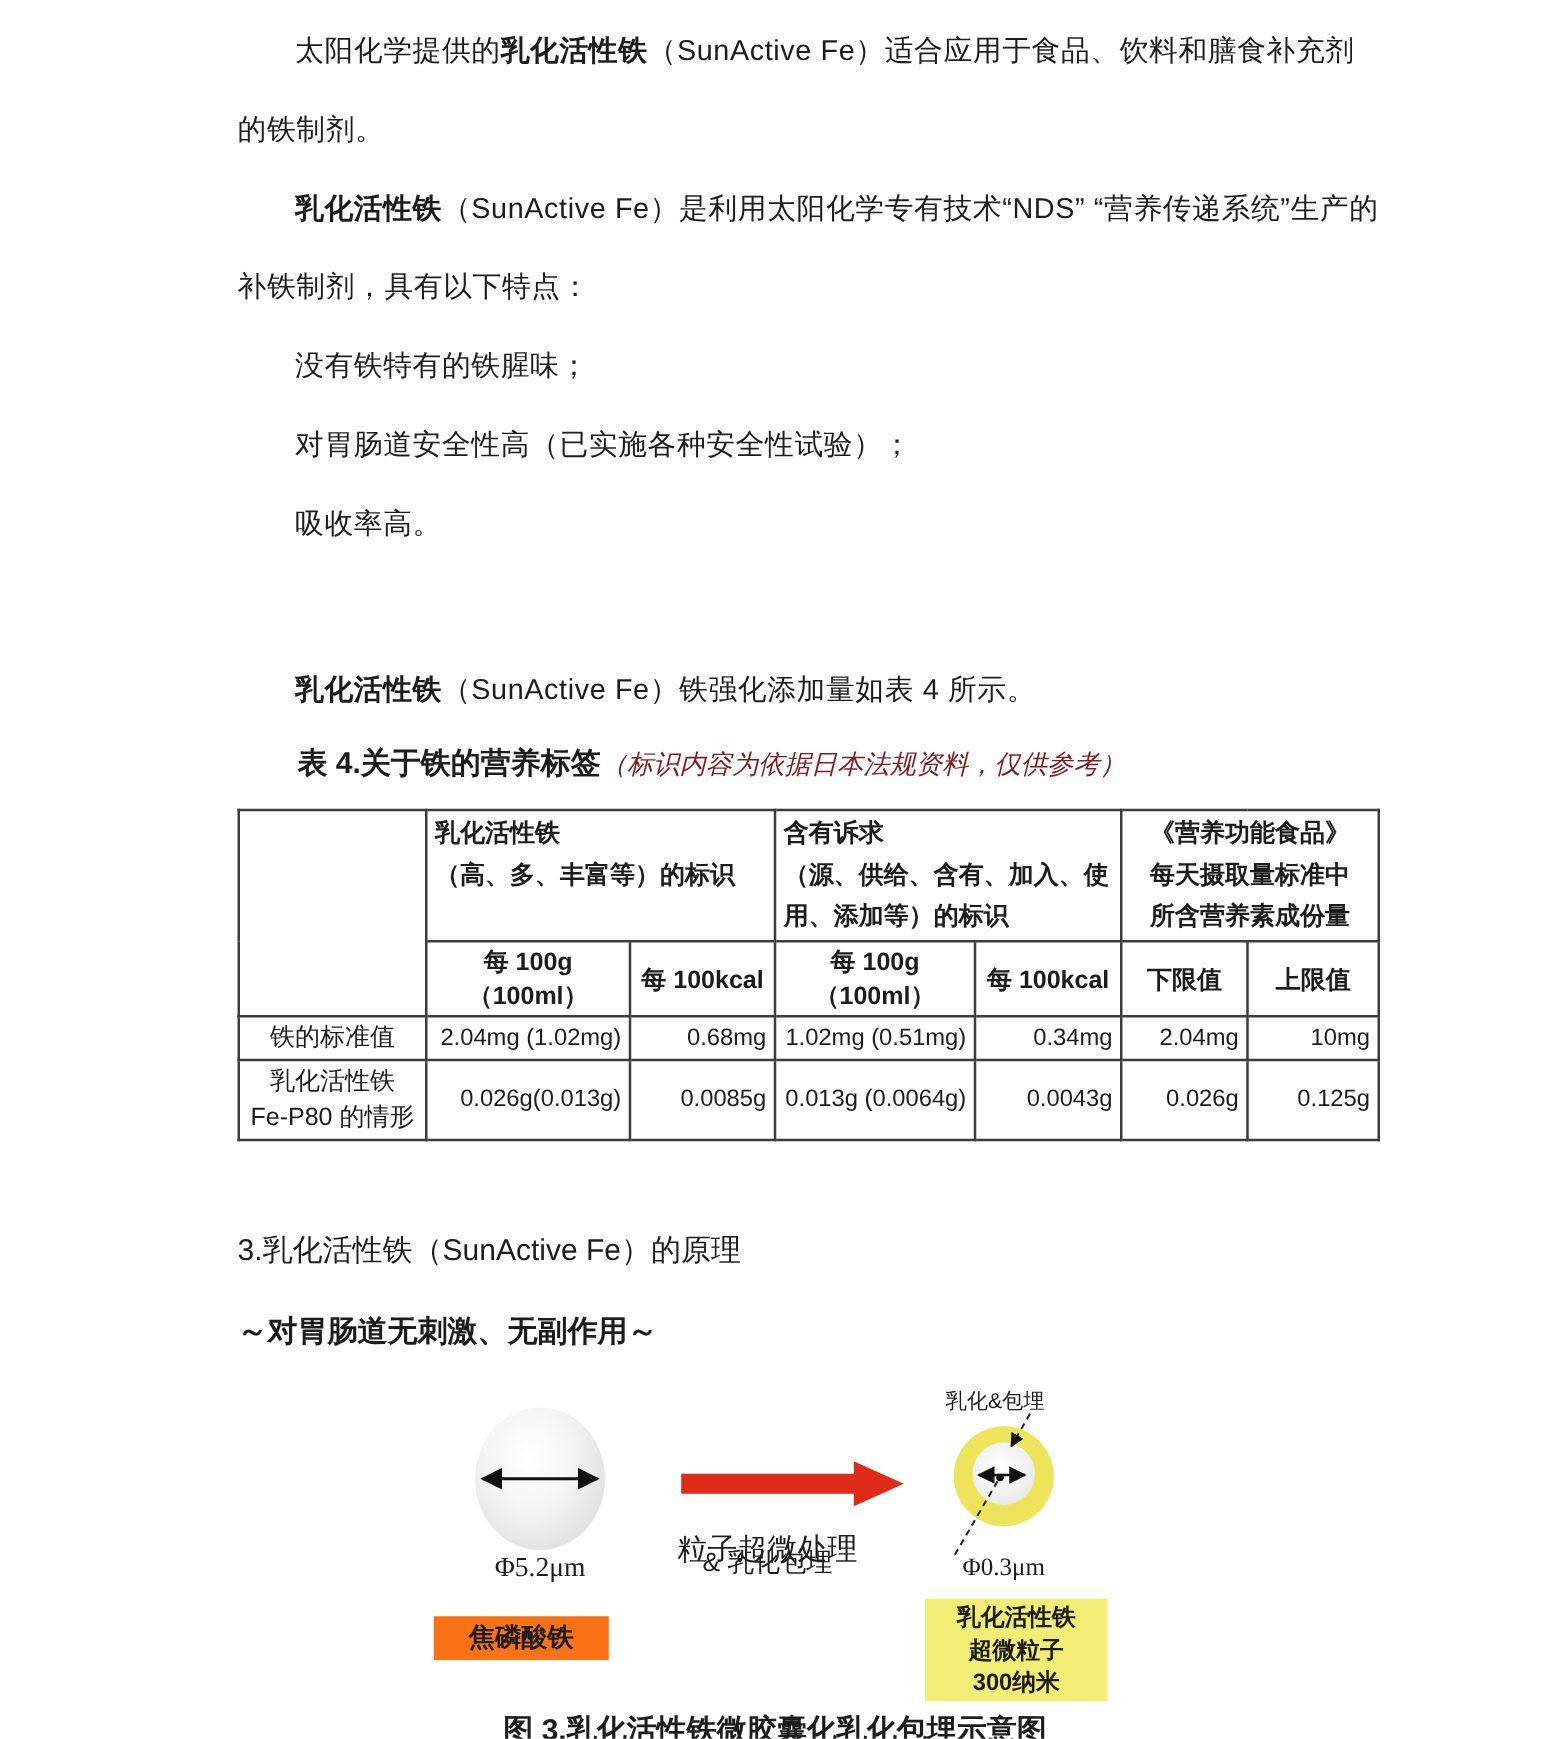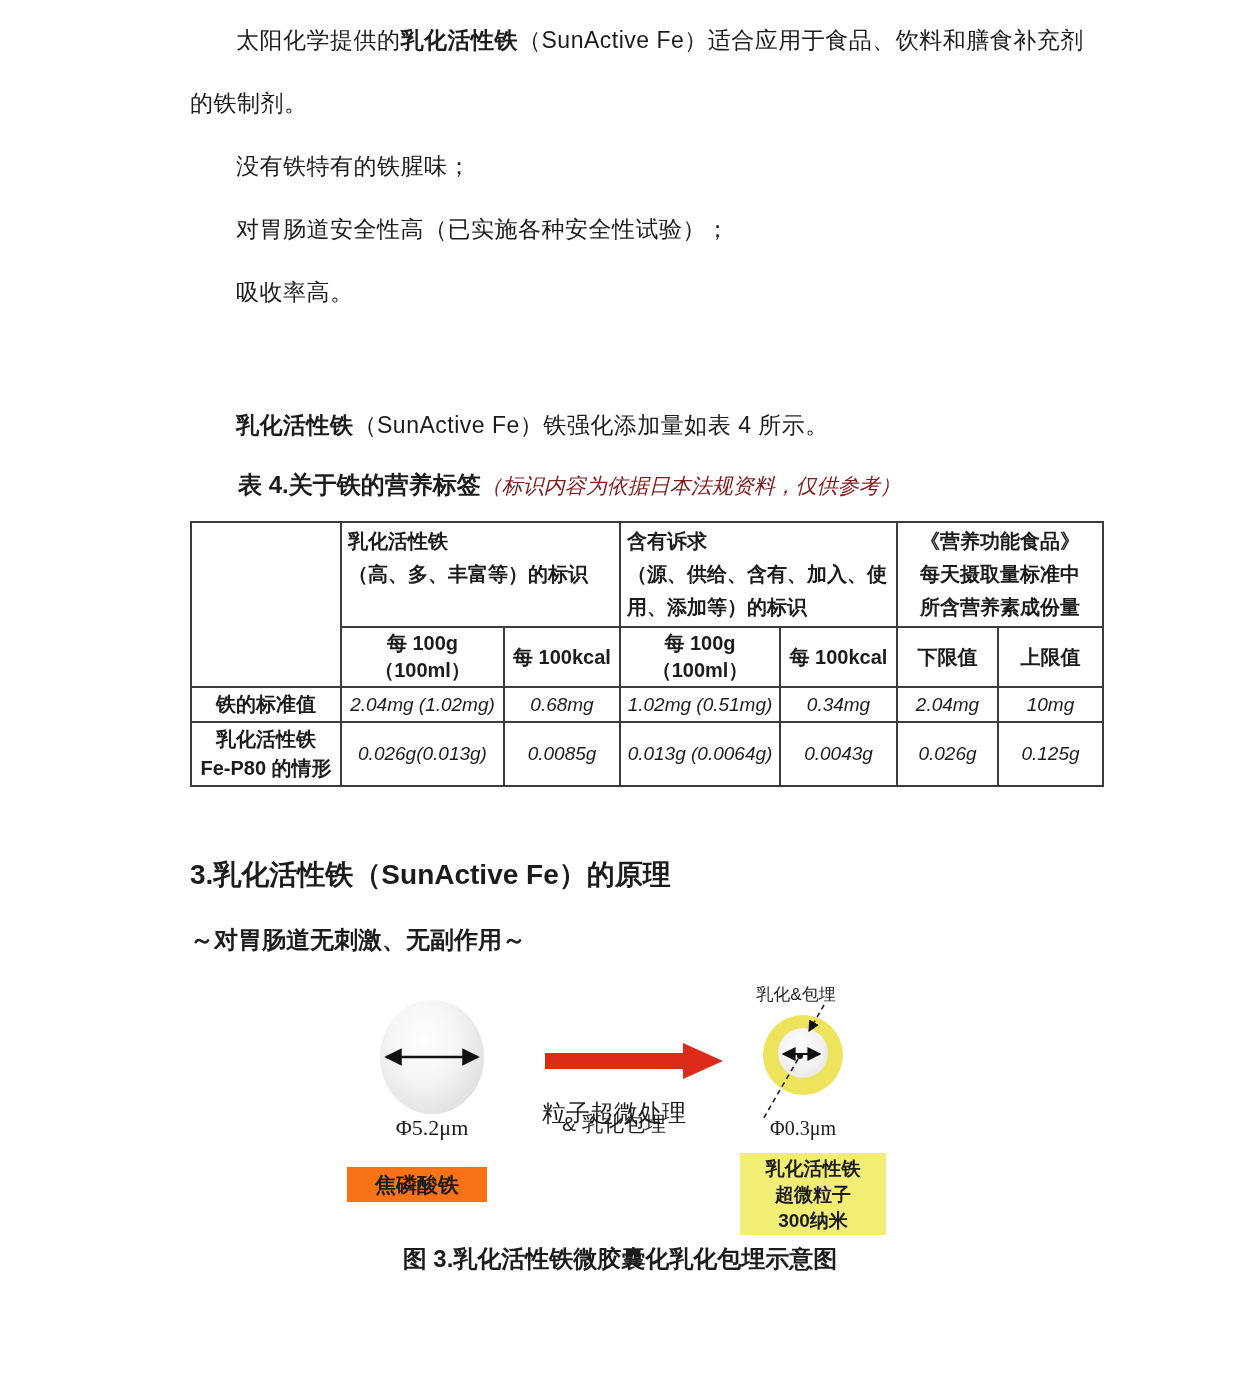--- a/index.html
+++ b/index.html
@@ -60,36 +60,35 @@
   }
   td.ghead.center{ text-align:center; }
   td.subhead{
     text-align:center;
     font-weight:bold;
     font-size:20px;
     height:37px;
   }
   td.rowlabel{
     text-align:center;
-    font-weight:bold;
+    font-weight:normal;
     font-size:20px;
     line-height:29px;
   }
   td.val{
-    text-align:center;
+    text-align:right;
     font-size:19px;
-    font-style:italic;
   }
   tr.r1{ height:35px; }
   tr.r2{ height:60px; }
 
   .sec-heading{
     margin:68px 0 0 0;
-    font-size:28px;
-    font-weight:bold;
+    font-size:24px;
+    font-weight:normal;
     line-height:40px;
   }
   .sec-subtitle{
     margin:25px 0 0 0;
     font-size:24px;
     font-weight:bold;
     line-height:40px;
   }
 
   .figure{
@@ -150,20 +149,21 @@
   }
 </style>
 </head>
 <body>
 
 <div class="page">
   <div class="content">
 
     <p class="para indent"><span>太阳化学提供的</span><span class="b">乳化活性铁</span><span>（SunActive Fe）适合应用于食品、饮料和膳食补充剂的铁制剂。</span></p>
 
+    <p class="para indent"><span class="b">乳化活性铁</span><span>（SunActive Fe）是利用太阳化学专有技术“NDS” “营养传递系统”生产的补铁制剂，具有以下特点：</span></p>
 
     <p class="para indent">没有铁特有的铁腥味；</p>
     <p class="para indent">对胃肠道安全性高（已实施各种安全性试验）；</p>
     <p class="para indent">吸收率高。</p>
 
     <p class="para indent" style="margin-top:70px;"><span class="b">乳化活性铁</span><span>（SunActive Fe）铁强化添加量如表 4 所示。</span></p>
 
     <div class="tbl-caption"><span class="b">表 4.关于铁的营养标签</span><span class="note">（标识内容为依据日本法规资料，仅供参考）</span></div>
 
     <table class="nutrition">

